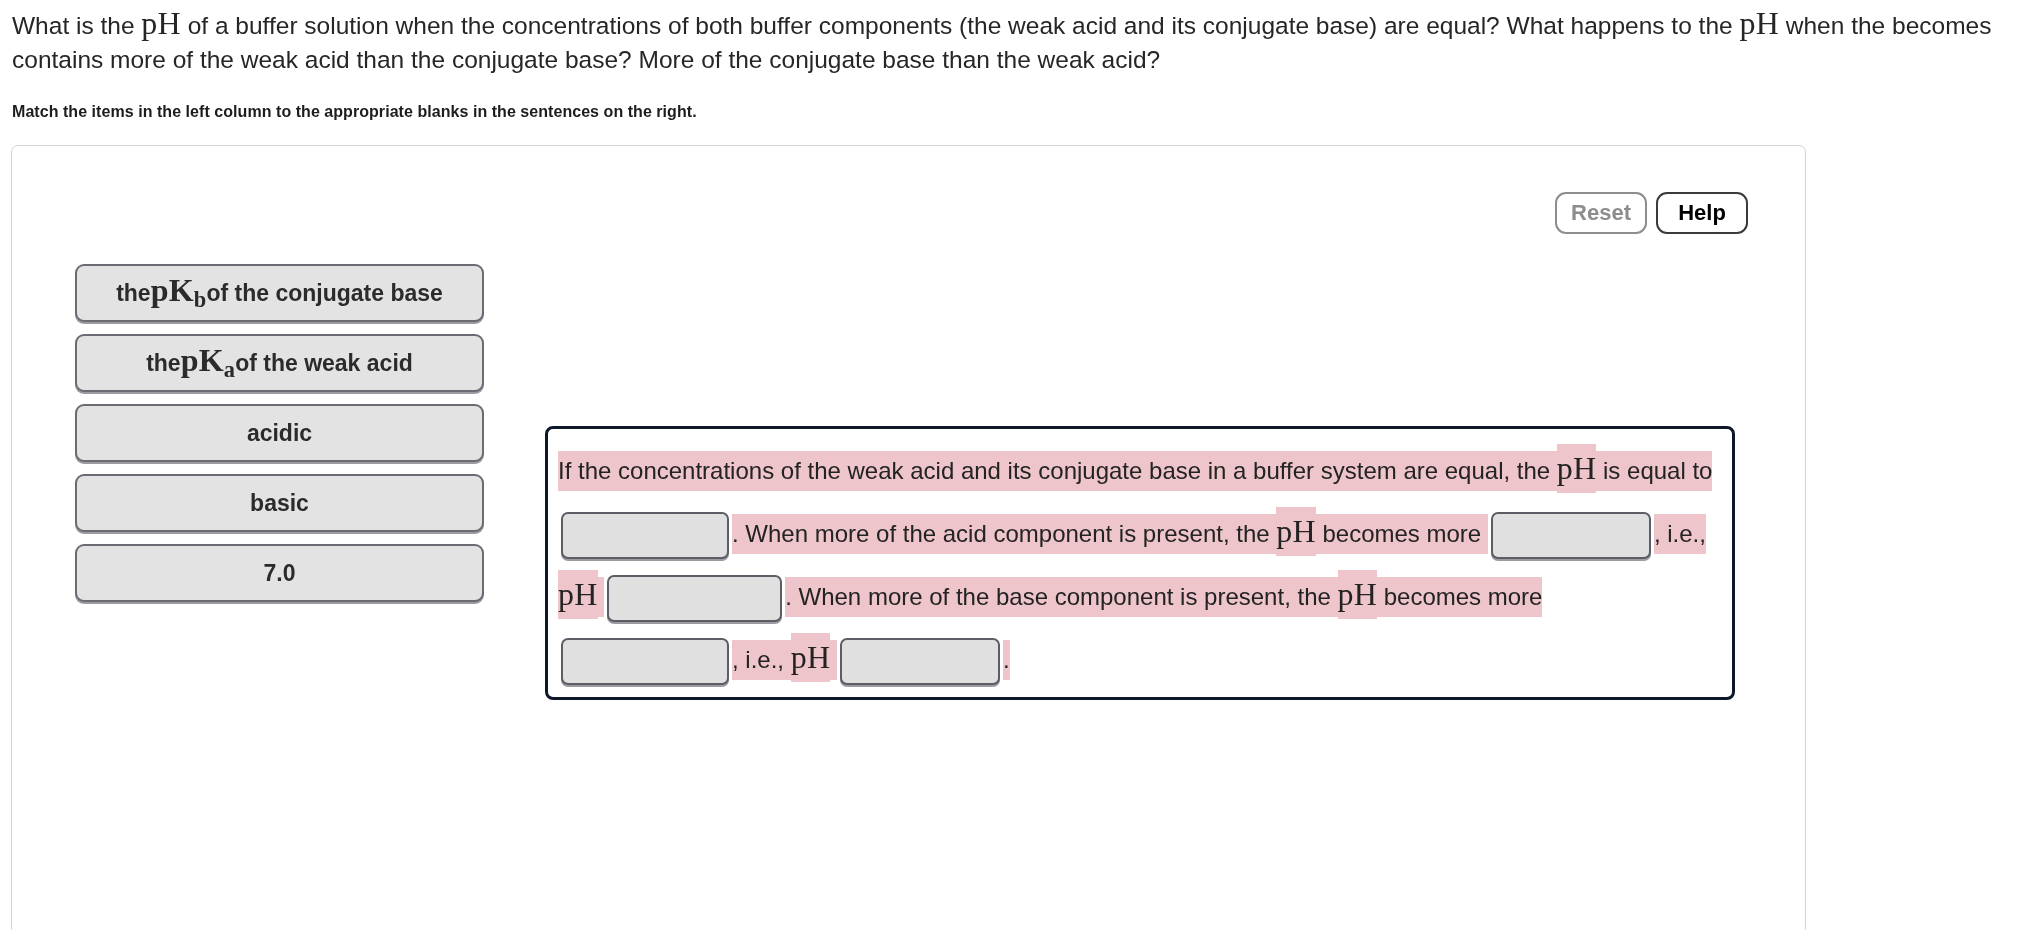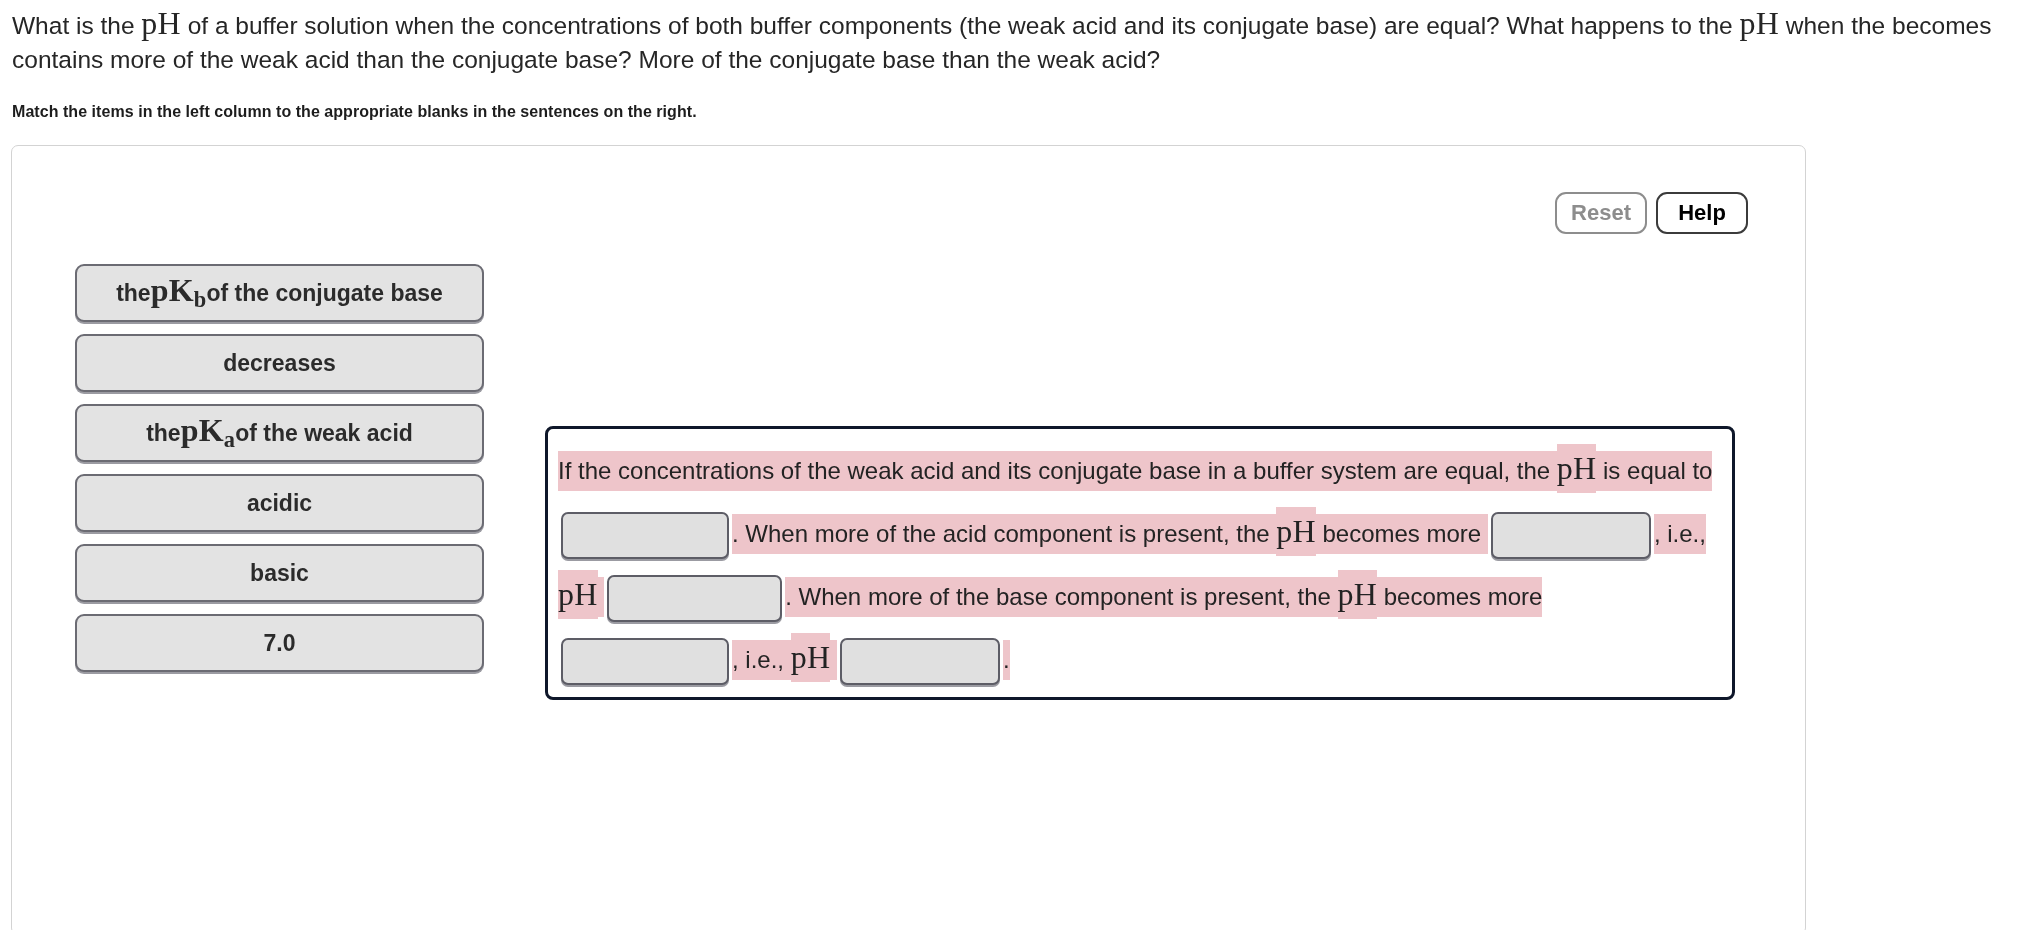--- a/index.html
+++ b/index.html
@@ -169,21 +169,20 @@
     </div>
 
     <div class="choice-column">
 
       <div class="choice-tile">
         <span>the </span>
           <span class="mathtt"><span>pK</span><span class="sub">b</span></span>
           <span> of the conjugate base</span>
       </div>
 
-      <div class="choice-tile">decreases</div>
 
       <div class="choice-tile">
         <span>the </span>
           <span class="mathtt"><span>pK</span><span class="sub">a</span></span>
           <span> of the weak acid</span>
       </div>
 
       <div class="choice-tile">acidic</div>
       <div class="choice-tile">basic</div>
       <div class="choice-tile">7.0</div>

